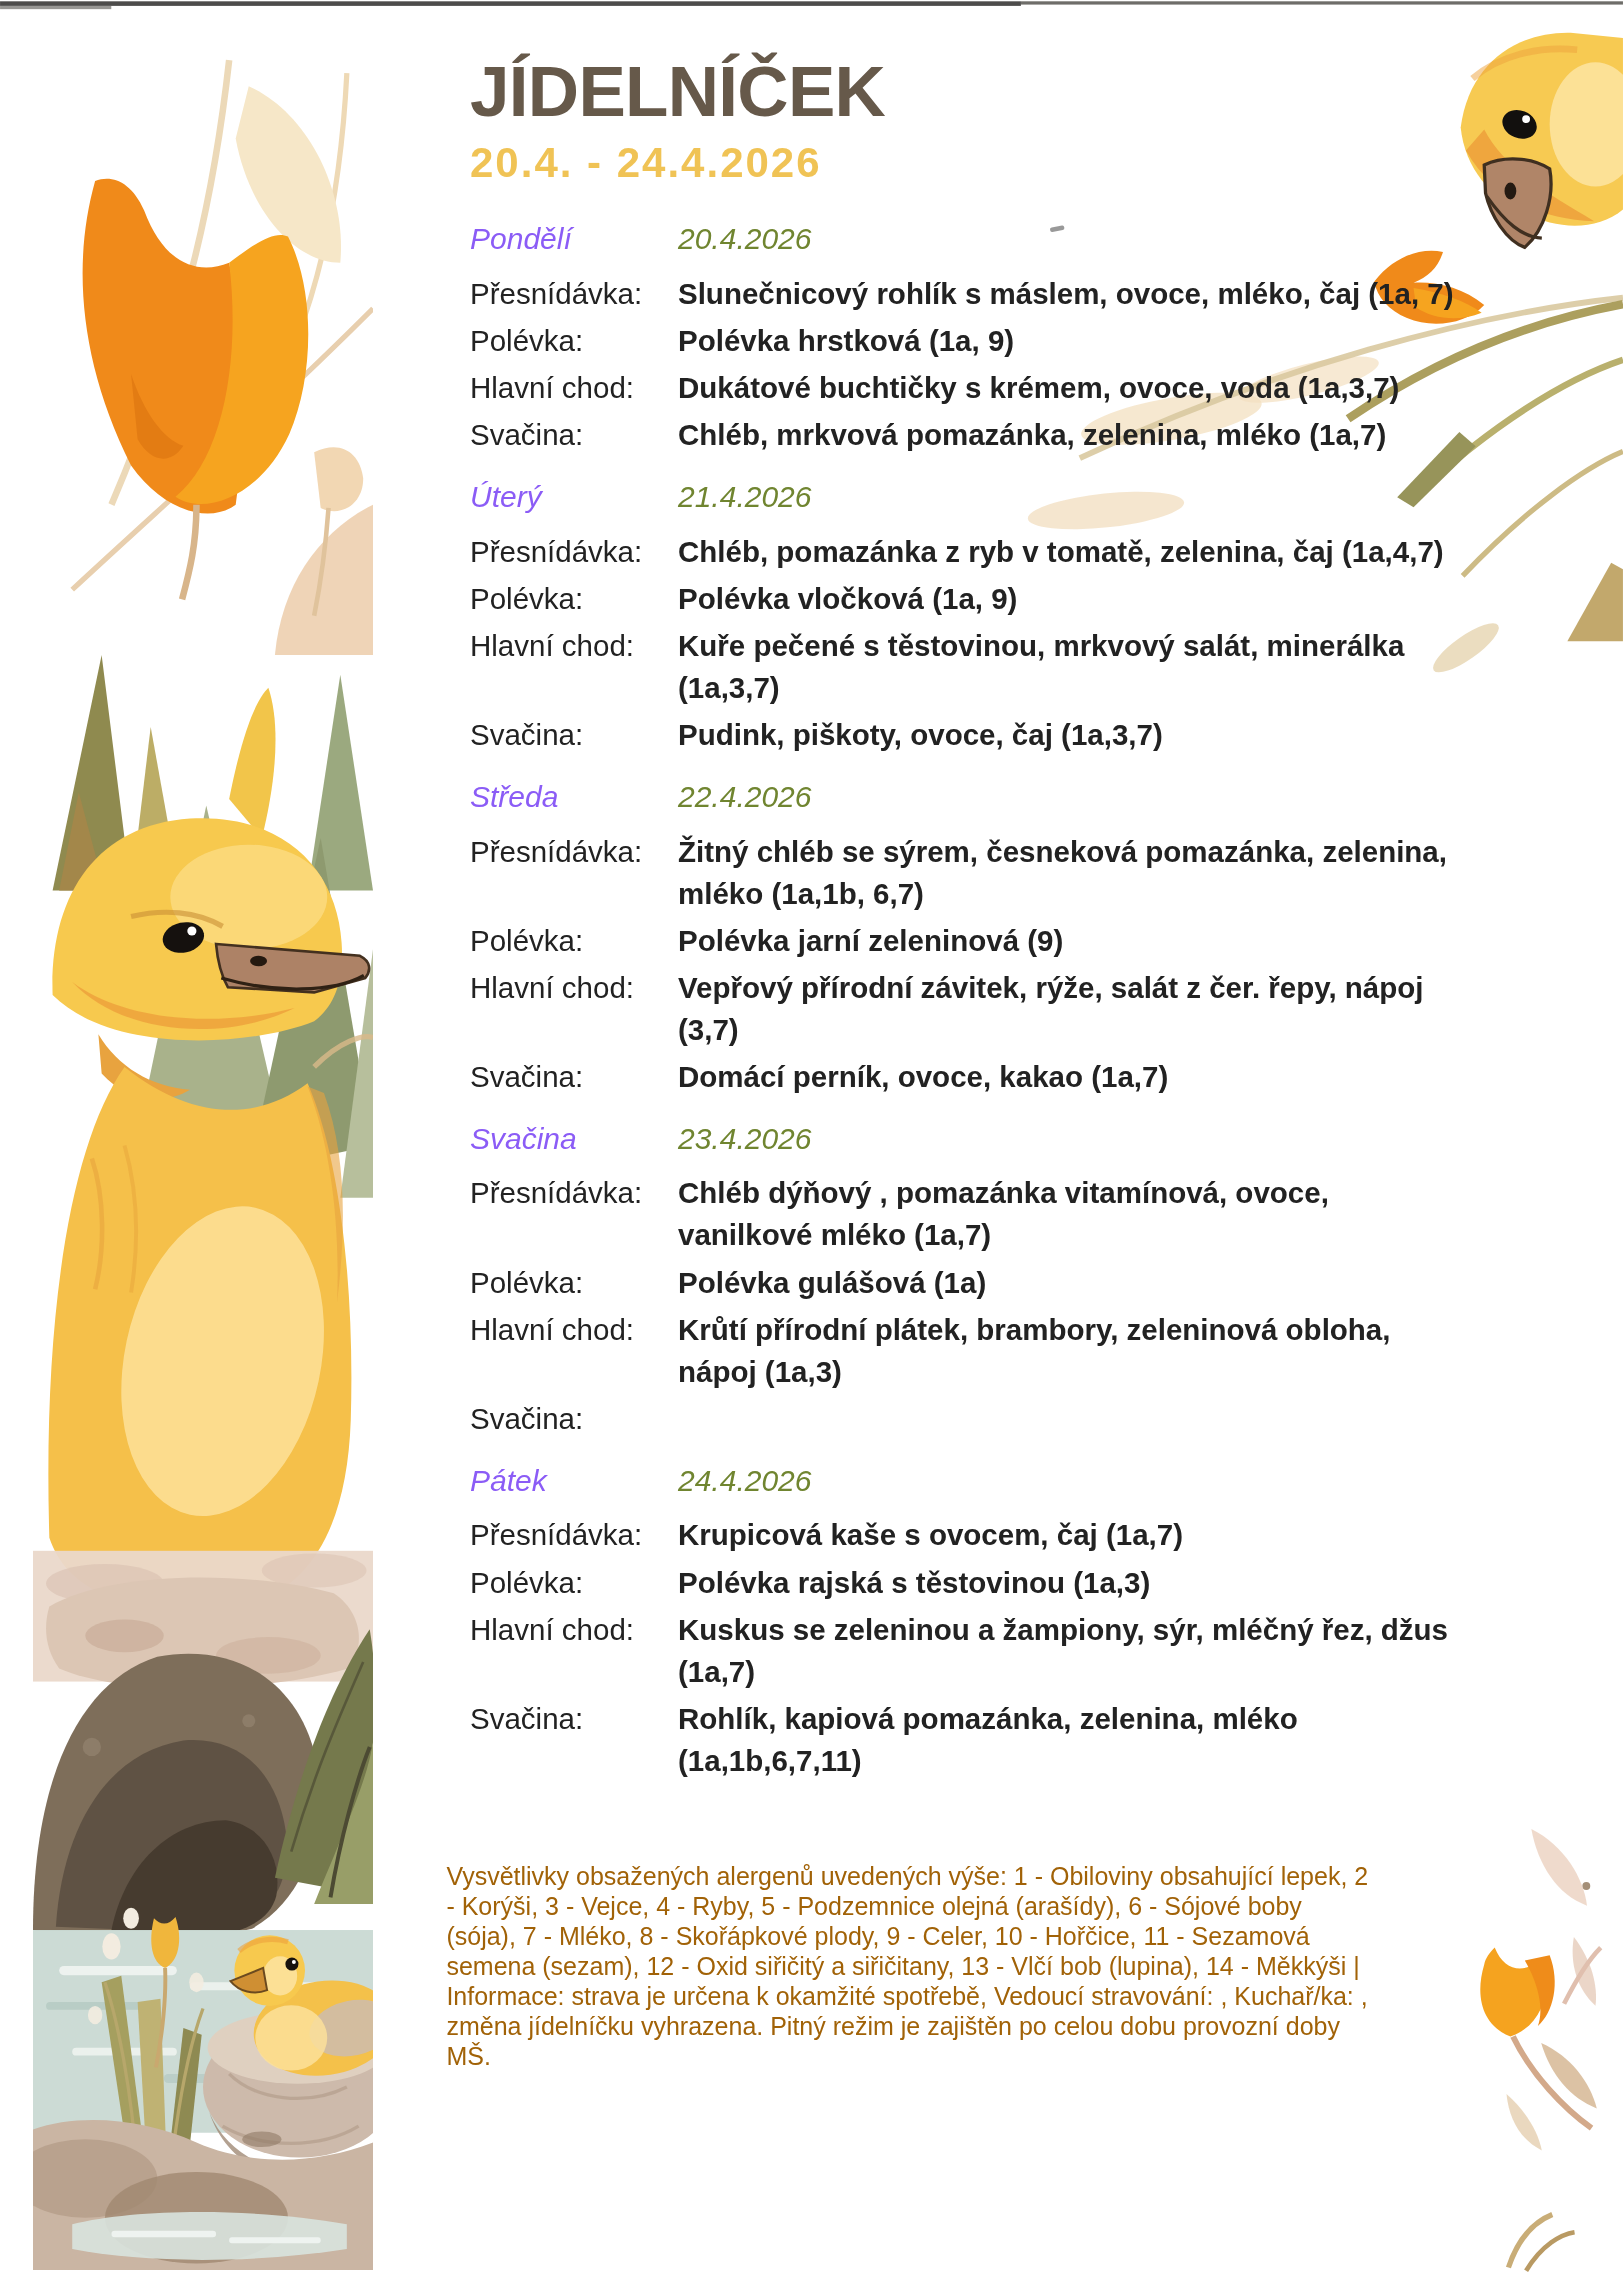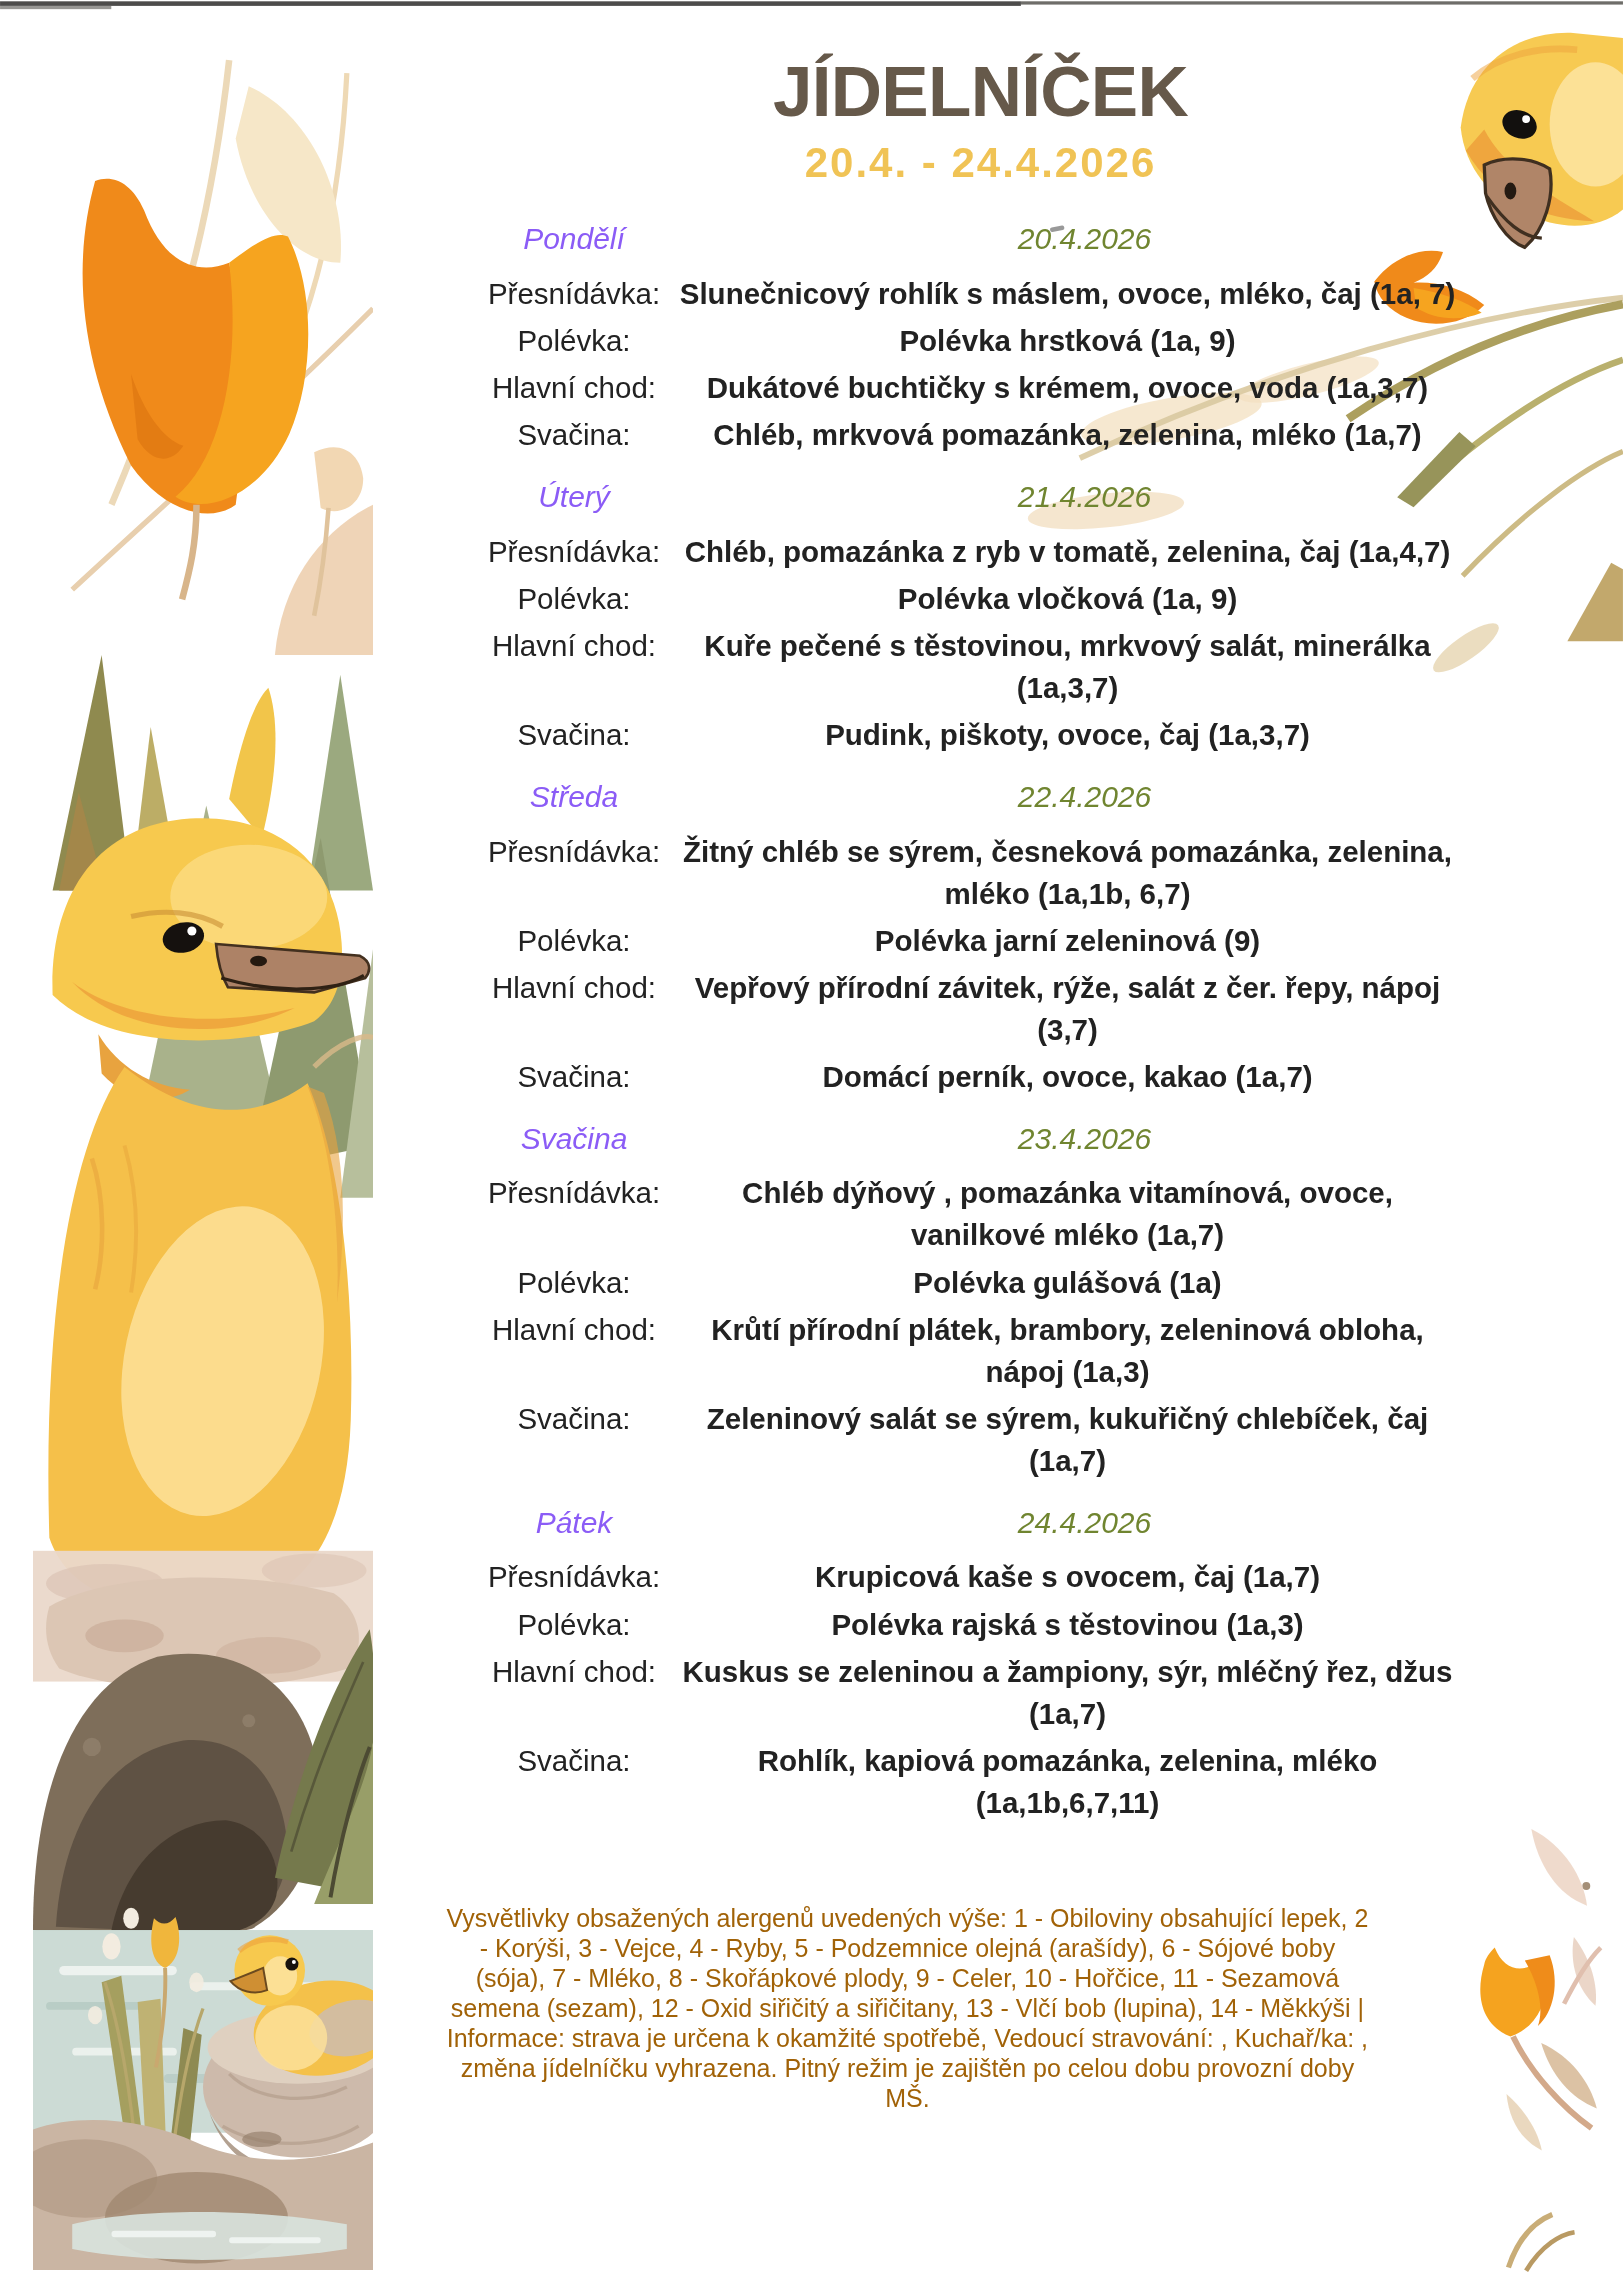--- a/index.html
+++ b/index.html
@@ -4,21 +4,21 @@
 <style>
   html,body{margin:0;padding:0;background:#e9e9e9;}
   .page{
     position:relative;width:1623px;height:2295px;margin:0 auto;
     background:#ffffff;overflow:hidden;
     font-family:"Liberation Sans",sans-serif;
   }
   .art{position:absolute;z-index:1;}
   .left-art{left:33px;top:46px;width:340px;height:2225px;}
   .overlay-art{left:0;top:0;width:1623px;height:2295px;}
-  .content{position:absolute;left:470px;top:55px;width:1021px;z-index:2;text-align:center;}
+  .content{position:absolute;left:470px;top:55px;width:1021px;z-index:2;}
   .page-title{
     margin:0;font-size:71px;font-weight:bold;letter-spacing:-0.7px;
     color:#66594a;line-height:1.05;
   }
   .date-range{
     margin-top:10.5px;font-size:42px;font-weight:bold;letter-spacing:2px;
     color:#f0c355;line-height:1.1;
   }
   .days{margin-top:34px;}
   .day-section{margin-top:22px;}
@@ -336,21 +336,20 @@
     <span class="meal-value">Polévka gulášová (1a)</span>
   </div>
 
   <div class="meal-row">
     <span class="meal-label">Hlavní chod:</span>
     <span class="meal-value">Krůtí přírodní plátek, brambory, zeleninová obloha, nápoj (1a,3)</span>
   </div>
 
   <div class="meal-row">
     <span class="meal-label">Svačina:</span>
-    <span class="meal-value">Zeleninový salát se sýrem, kukuřičný chlebíček, čaj (1a,7)</span>
   </div>
 </div>
   </section>
 
   <section class="day-section">
     <div class="day-head">
       <span class="day-name">Pátek</span>
       <span class="day-date">24.4.2026</span>
     </div>
     <div>

